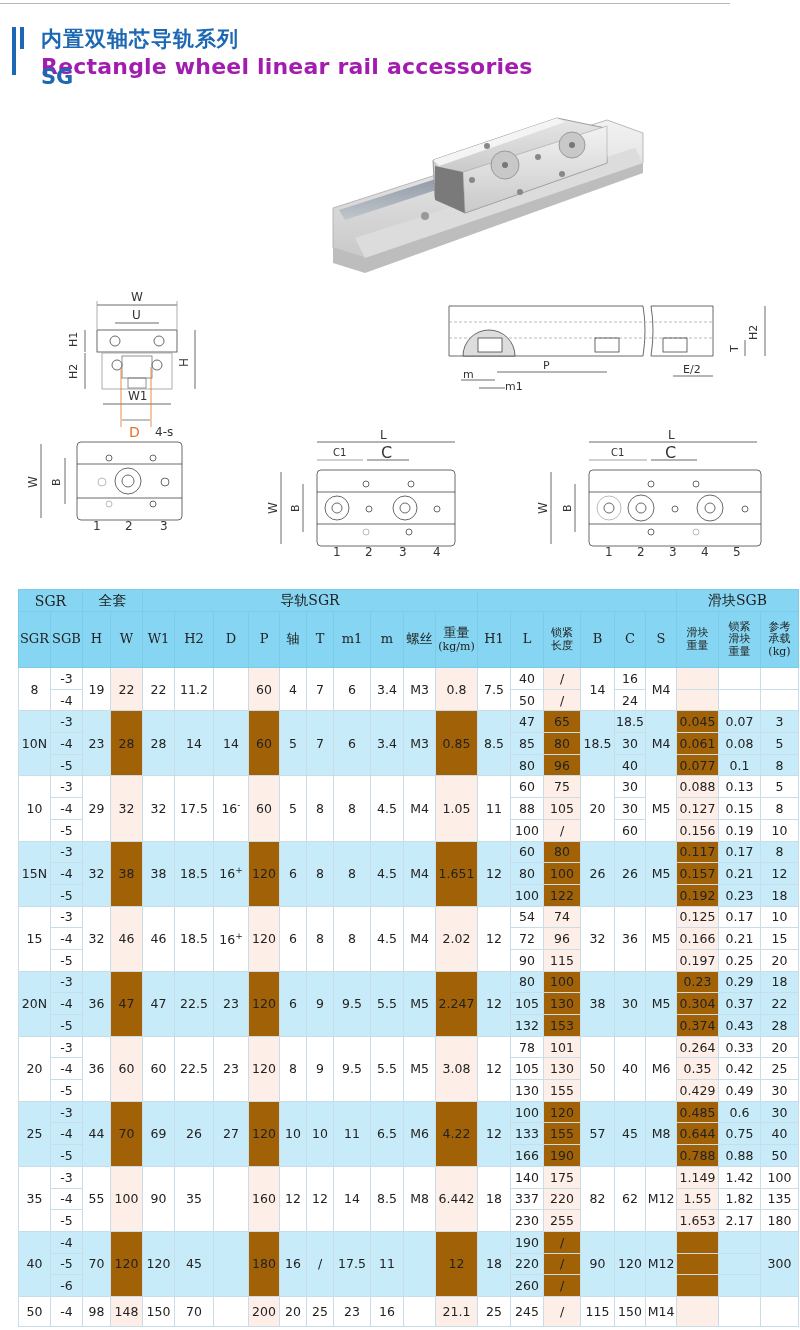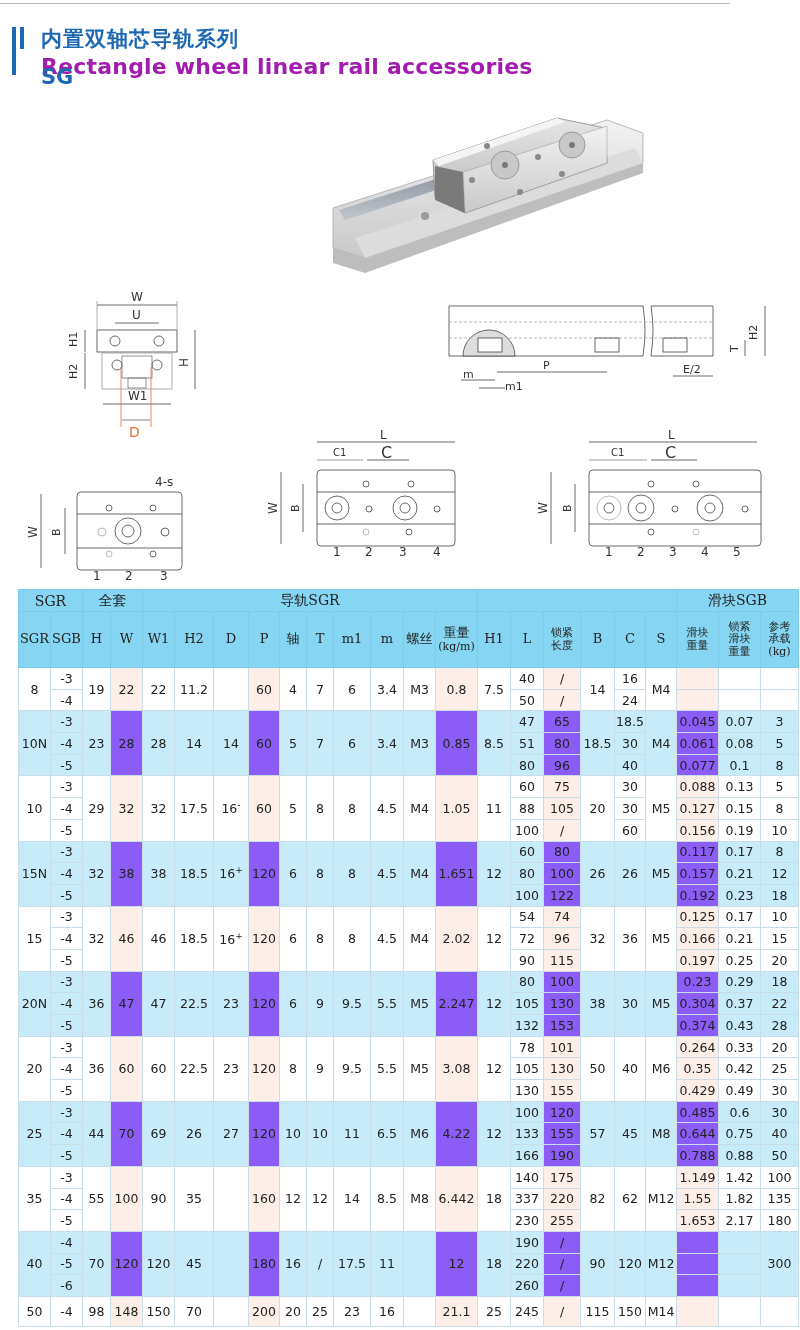--- a/index.html
+++ b/index.html
@@ -18,21 +18,21 @@
   table.spec td, table.spec th { text-align: center; vertical-align: middle; padding: 0; border: 1px solid #c9dde8; overflow: hidden; white-space: nowrap; }
   table.spec th { background: #86d6f3; font-family: "DejaVu Serif", serif; font-weight: normal; font-size: 13px; border-color: #7bcbe9; }
   table.spec th.grp { height: 22px; font-size: 14px; }
   table.spec th.sub { height: 56px; line-height: 1.15; }
   table.spec th.small { font-size: 11px; }
   table.spec th .unit { display:block; font-size: 11px; }
   table.spec th .unit2 { display:block; font-size: 11px; }
   tr.w td { background: #ffffff; }
   tr.b td { background: #c7ebf8; }
   tr.w td.pk { background: #fdefe8; }
-  tr.b td.pk { background: #8b5cf6; }
+  tr.b td.pk { background: #a16207; }
   td.r1 { height: 30px; }
   td.r2 { height: 21.7px; }
   .sup { font-size: 9px; vertical-align: super; }
 </style>
 </head>
 <body>
 
 <div class="topline"></div>
 <div class="title-bar"></div>
 <div class="title-bar2"></div>
@@ -130,21 +130,21 @@
       <text x="60" y="90" font-size="11" fill="#333" stroke="none">m1</text>
     <line x1="228" y1="76" x2="268" y2="76"></line>
       <text x="238" y="73" font-size="11" fill="#333" stroke="none">E/2</text>
     <line x1="300" y1="40" x2="300" y2="56"></line>
       <text x="293" y="52" font-size="11" fill="#333" stroke="none" transform="rotate(-90 293 52)">T</text>
     <line x1="320" y1="6" x2="320" y2="56"></line>
       <text x="312" y="40" font-size="11" fill="#333" stroke="none" transform="rotate(-90 312 40)">H2</text>
   </svg>
 </div>
 
-<div class="diagram" style="left:25px;top:472px;width:230px;height:112px;">
+<div class="diagram" style="left:25px;top:422px;width:230px;height:112px;">
   <svg width="230" height="112" viewBox="0 0 230 112" fill="none" stroke="#444" stroke-width="0.8">
     <text x="130" y="14" font-size="12" fill="#333" stroke="none">4-s</text>
     <rect x="52" y="20" width="105" height="78" rx="4"></rect>
     <line x1="52" y1="42" x2="157" y2="42"></line>
       <line x1="52" y1="76" x2="157" y2="76"></line>
     <circle cx="103" cy="59" r="13"></circle>
       <circle cx="103" cy="59" r="6"></circle>
     <circle cx="77" cy="60" r="4" stroke="#aaa"></circle>
       <circle cx="140" cy="60" r="4"></circle>
     <circle cx="84" cy="36" r="3"></circle>
@@ -357,21 +357,21 @@
         <td class="pk">65</td>
         <td rowspan="3">18.5</td>
         <td>18.5</td>
         <td rowspan="3">M4</td>
         <td class="pk">0.045</td>
         <td>0.07</td>
         <td>3</td>
       </tr>
       <tr class="b">
         <td class="r2">-4</td>
-        <td>51</td>
+        <td>85</td>
         <td class="pk">80</td>
         <td>30</td>
         <td class="pk">0.061</td>
         <td>0.08</td>
         <td>5</td>
       </tr>
       <tr class="b">
         <td class="r2">-5</td>
         <td>80</td>
         <td class="pk">96</td>

